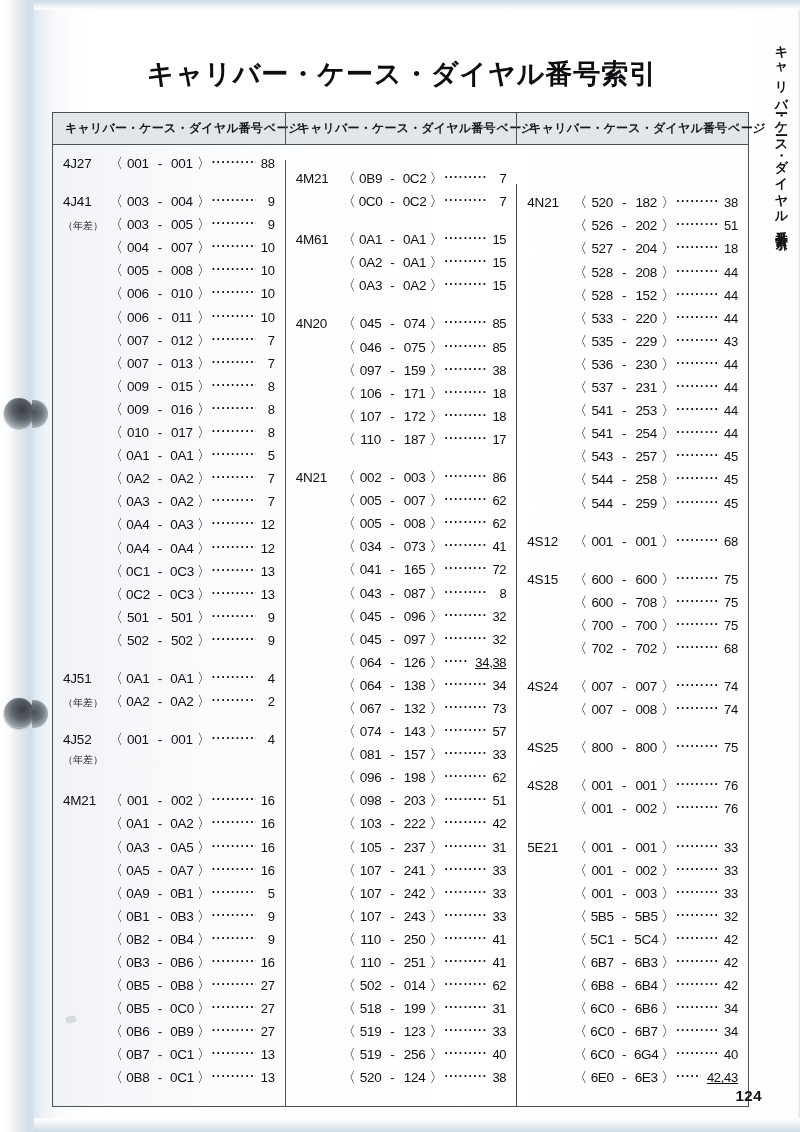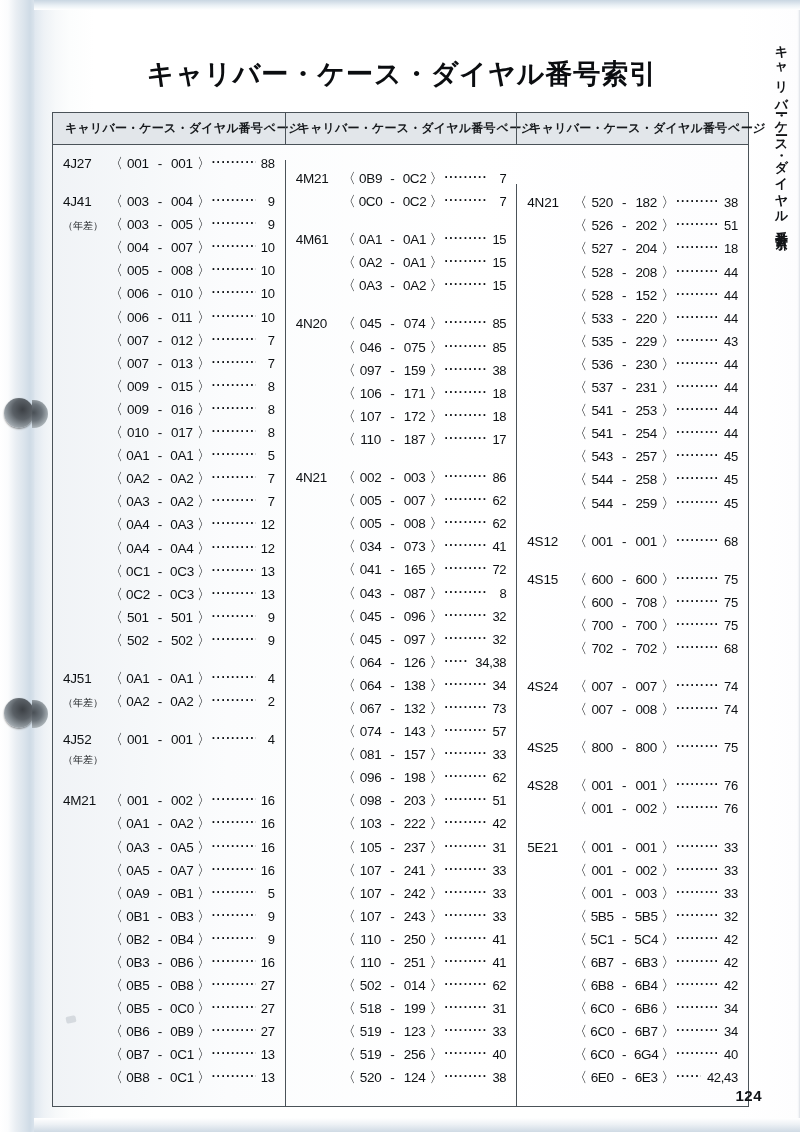--- a/index.html
+++ b/index.html
@@ -224,21 +224,21 @@
     color: #0d1013;
     white-space: nowrap;
   }
   .pg {
     flex: 0 0 auto;
     min-width: 18px;
     text-align: right;
     font-size: 13px;
     letter-spacing: -0.3px;
   }
-  .pg.wide { min-width: 36px; }
+  .pg.wide { min-width: 36px; text-decoration: underline; }
 
   
   #folio {
     position: absolute;
     right: 38px;
     bottom: 28px;
     font-size: 15px;
     font-weight: bold;
     color: #111418;
     letter-spacing: 0.5px;

